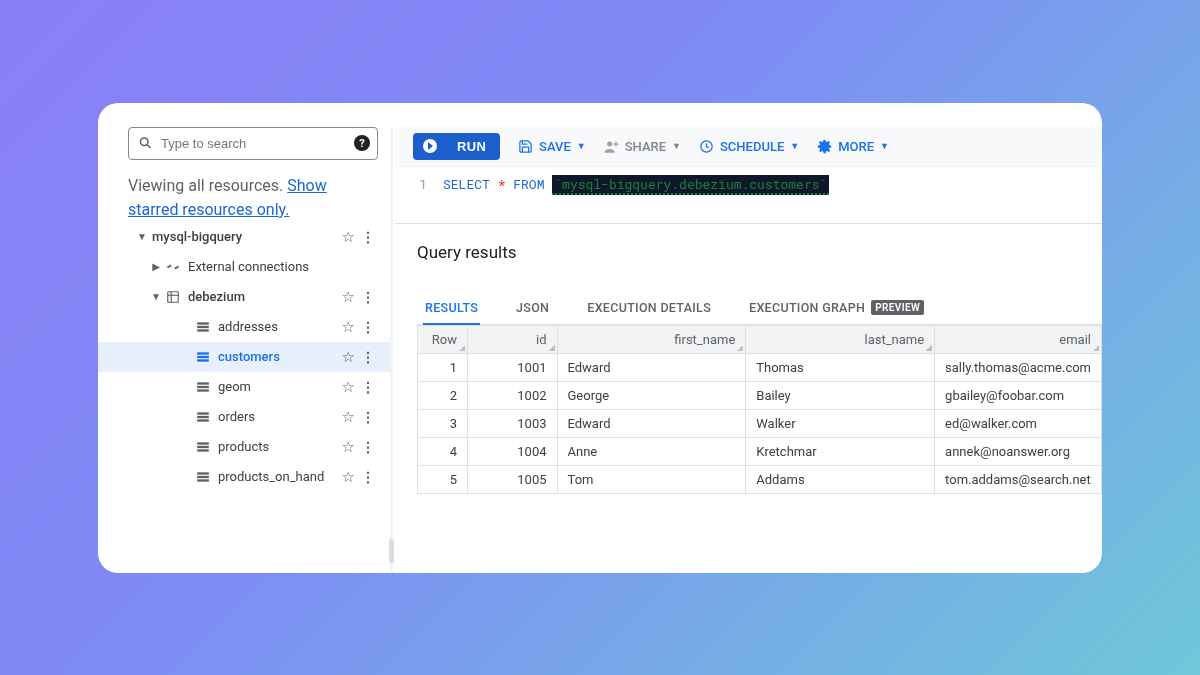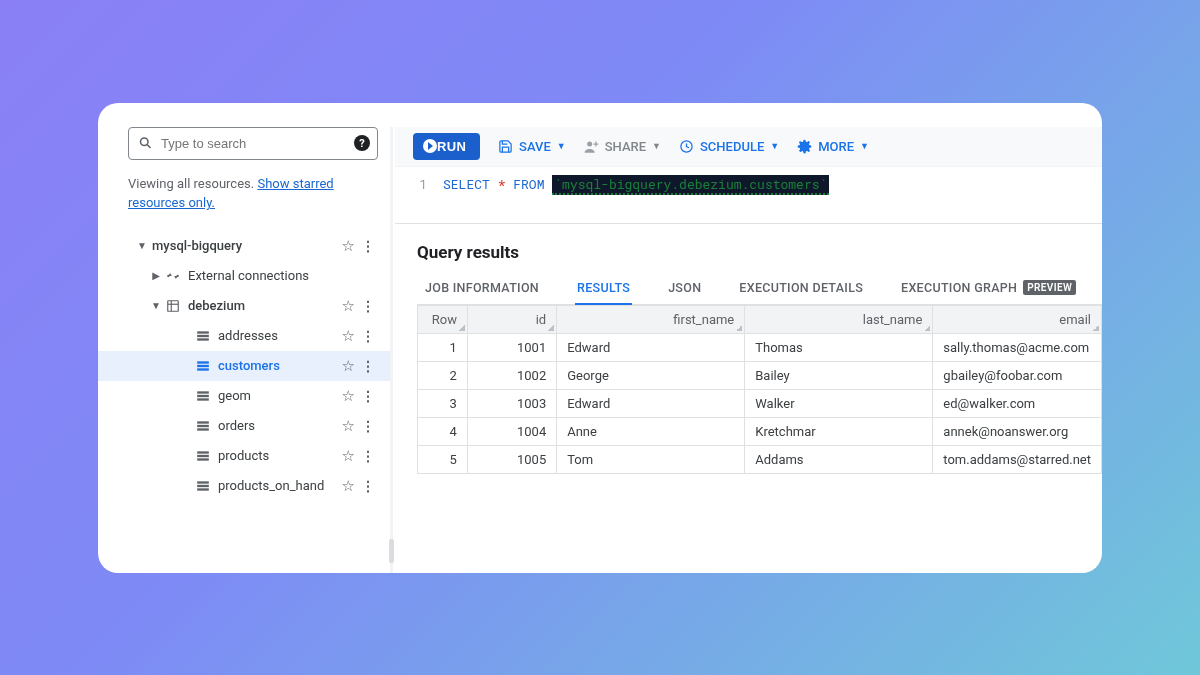--- a/index.html
+++ b/index.html
@@ -30,21 +30,21 @@
   .search-input {
     width: 100%; padding: 8px 32px 8px 32px; border: 1px solid #80868b;
     border-radius: 4px; font-size: 13px; color: #5f6368; background: #fff;
   }
   .search-icon { position: absolute; left: 10px; top: 50%; transform: translateY(-50%); color:#5f6368; }
   .help-icon {
     position: absolute; right: 8px; top: 50%; transform: translateY(-50%);
     width: 16px; height: 16px; background: #202124; color:#fff; border-radius:50%;
     display:flex; align-items:center; justify-content:center; font-size:11px; font-weight:bold;
   }
-  .viewing { color:#5f6368; font-size:13px; line-height:1.5; margin-bottom:18px; }
+  .viewing { color:#5f6368; font-size:16px; line-height:1.5; }
   .viewing a { color:#1967d2; text-decoration: underline; }
 
   .tree-row {
     display:flex; align-items:center; height:30px; padding: 0 4px;
     border-radius: 0;
   }
   .tree-row.active { background:#fef9c3; color:#1a73e8; }
   .tree-row .chev { width:20px; text-align:center; color:#5f6368; font-size:10px; }
   .tree-row .conn-icon, .tree-row .dset-icon, .tree-row .tbl-icon { margin-right:8px; color:#5f6368; display:inline-flex; }
   .tree-row.active .tbl-icon { color:#1a73e8; }
@@ -73,39 +73,39 @@
   
   .main { flex:1; display:flex; flex-direction:column; }
   .toolbar {
     display:flex; align-items:center; gap:18px; padding: 6px 18px 6px 18px;
     background:#f8f9fa; border-bottom:1px solid #f1f3f4;
     font-size:13px; font-weight:500; color:#1a73e8;
   }
   .run-btn {
     background:#1a5fcc; color:#fff; border:none; border-radius:4px;
     padding: 6px 14px 6px 10px; font-size:13px; font-weight:600;
-    display:inline-flex; align-items:center; gap:0; cursor:pointer;
+    display:inline-flex; align-items:center; gap:20px; cursor:pointer;
     letter-spacing: .3px;
   }
   .run-btn .play { width:14px; height:14px; background:#fff; border-radius:50%; display:inline-flex; align-items:center; justify-content:center;}
   .run-btn .play::after{ content:""; border-left:5px solid #1a5fcc; border-top:4px solid transparent; border-bottom:4px solid transparent; margin-left:1px;}
   .tb-item { display:inline-flex; align-items:center; gap:6px; cursor:pointer; }
   .tb-caret { font-size:9px; color:#1a73e8; }
   .tb-grey { color:#80868b; }
   .tb-grey .tb-caret{ color:#80868b; }
 
   .editor { padding: 8px 18px 30px 18px; font-family: "Roboto Mono", Menlo, monospace; font-size:13px; display:flex; gap:16px; }
   .gutter { color:#9aa0a6; width:14px; text-align:right; }
   .sql { white-space:pre; }
   .kw { color:#1967d2; }
   .sym { color:#d93025; }
   .str { color:#188038; background:#0f172a; border-bottom:2px dotted #188038; padding:0 2px;}
 
   .results-area { border-top:1px solid #e0e0e0; padding: 18px 0 0 22px; }
-  .results-title { font-size:17px; color:#202124; margin-bottom:10px; font-weight:700;}
+  .results-title { font-size:17px; color:#202124; margin-bottom:30px; font-weight:400;}
   .tabs { display:flex; gap:34px; font-size:12.5px; font-weight:500; color:#5f6368; border-bottom:1px solid #e0e0e0; padding: 0 6px; }
   .tab { padding: 8px 2px; cursor:pointer; letter-spacing:.3px; display:flex; align-items:center; gap:6px;}
   .tab.active { color:#1a73e8; border-bottom:2px solid #1a73e8; margin-bottom:-1px; }
   .badge { background:#5f6368; color:#fff; font-size:10px; padding:2px 4px; border-radius:2px; font-weight:600; letter-spacing:.4px;}
 
   table.data { border-collapse:collapse; width:100%; font-size:13px; color:#3c4043; }
   table.data th {
     background:#f1f3f4; text-align:right; font-weight:400; color:#5f6368;
     padding:6px 10px; border:1px solid #e0e0e0; position:relative;
   }
@@ -322,21 +322,20 @@
 
     <div class="editor">
       <div class="gutter">1</div>
       <div class="sql"><span class="kw">SELECT</span> <span class="sym">*</span> <span class="kw">FROM</span> <span class="str">`mysql-bigquery.debezium.customers`</span></div>
     </div>
 
     <div class="results-area">
       <div class="results-title">Query results</div>
 
       <div class="tabs">
-        <div class="tab">JOB INFORMATION</div>
         <div class="tab active">RESULTS</div>
         <div class="tab">JSON</div>
         <div class="tab">EXECUTION DETAILS</div>
         <div class="tab">
           <span>EXECUTION GRAPH</span>
           <span class="badge">PREVIEW</span>
         </div>
       </div>
 
       <table class="data">
@@ -376,19 +375,19 @@
             <td class="num">1004</td>
             <td>Anne</td>
             <td>Kretchmar</td>
             <td>annek@noanswer.org</td>
           </tr>
           <tr>
             <td class="num">5</td>
             <td class="num">1005</td>
             <td>Tom</td>
             <td>Addams</td>
-            <td>tom.addams@starred.net</td>
+            <td>tom.addams@search.net</td>
           </tr>
         </tbody>
       </table>
     </div>
   </main>
 </div>
 
 </body></html>

